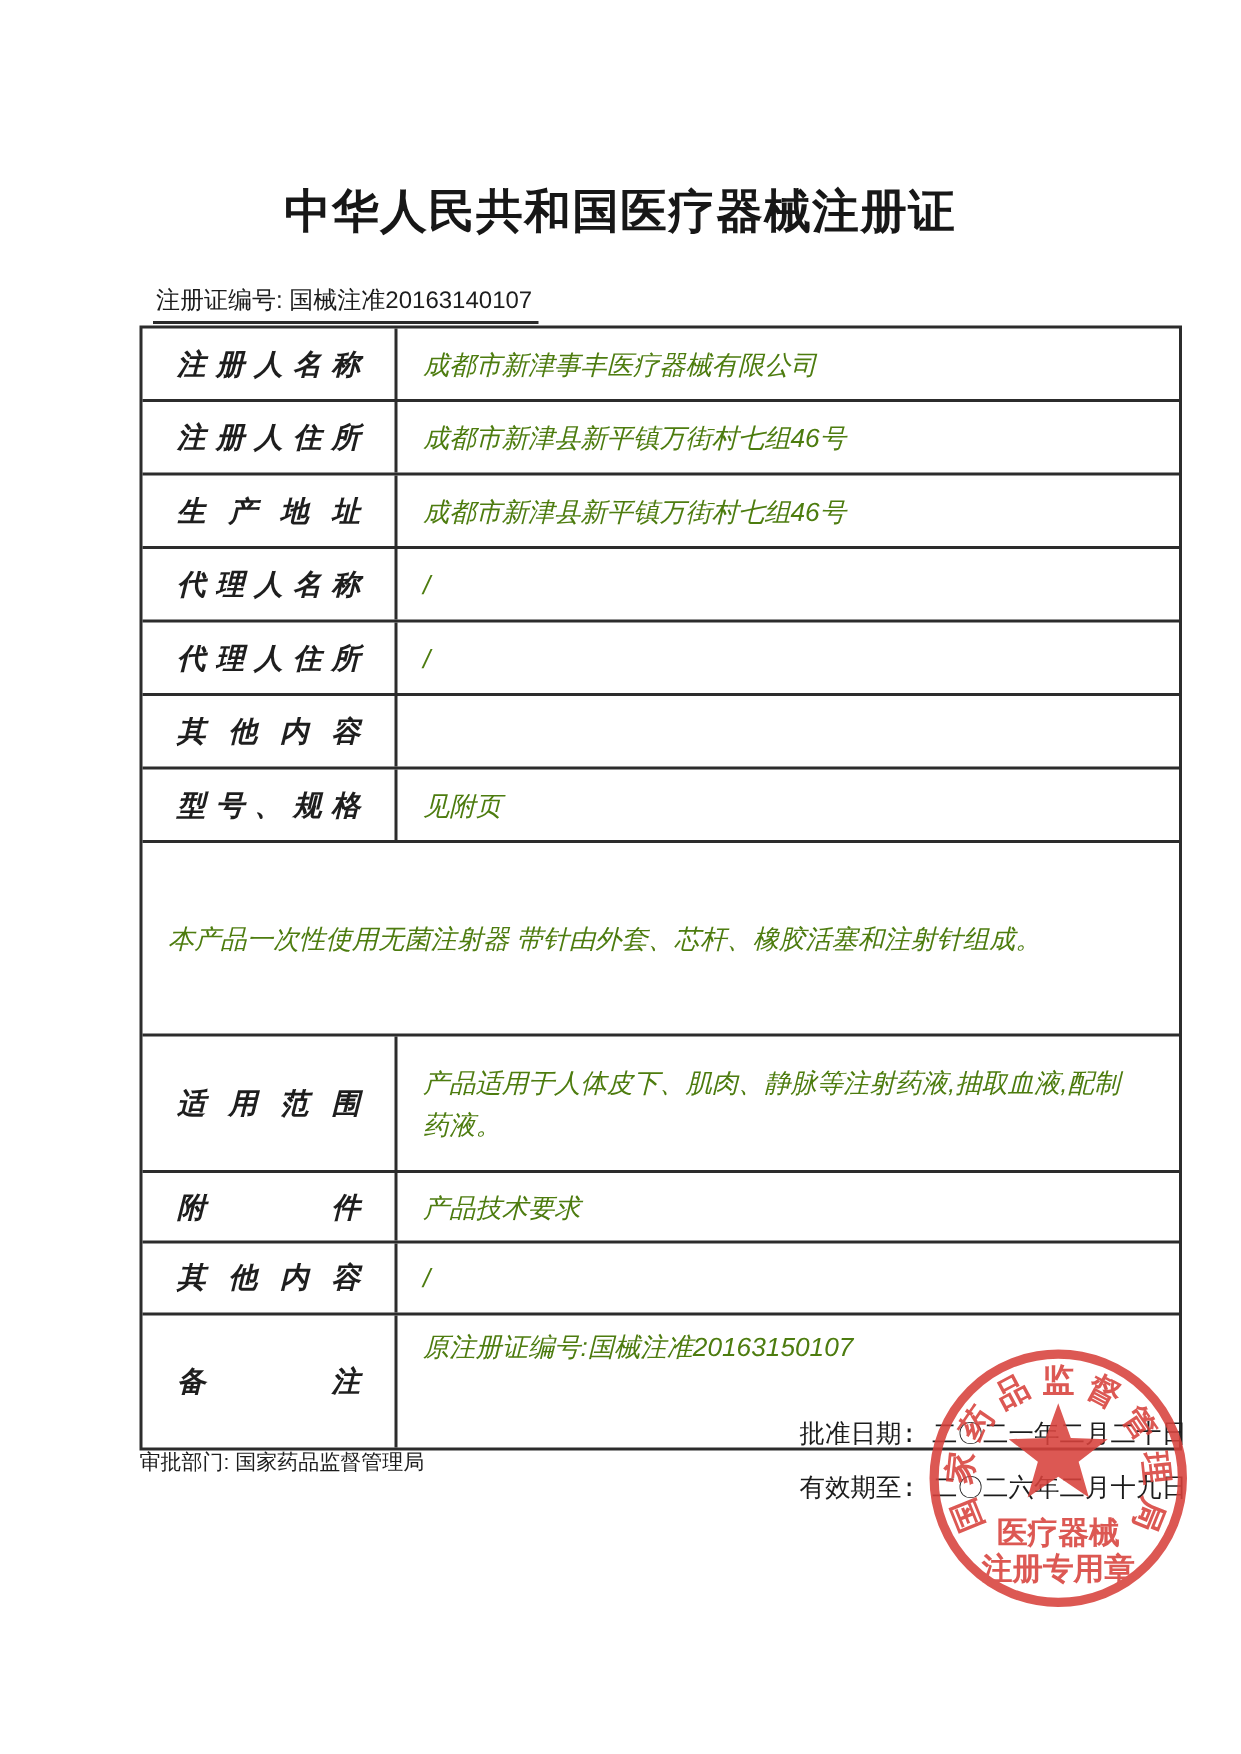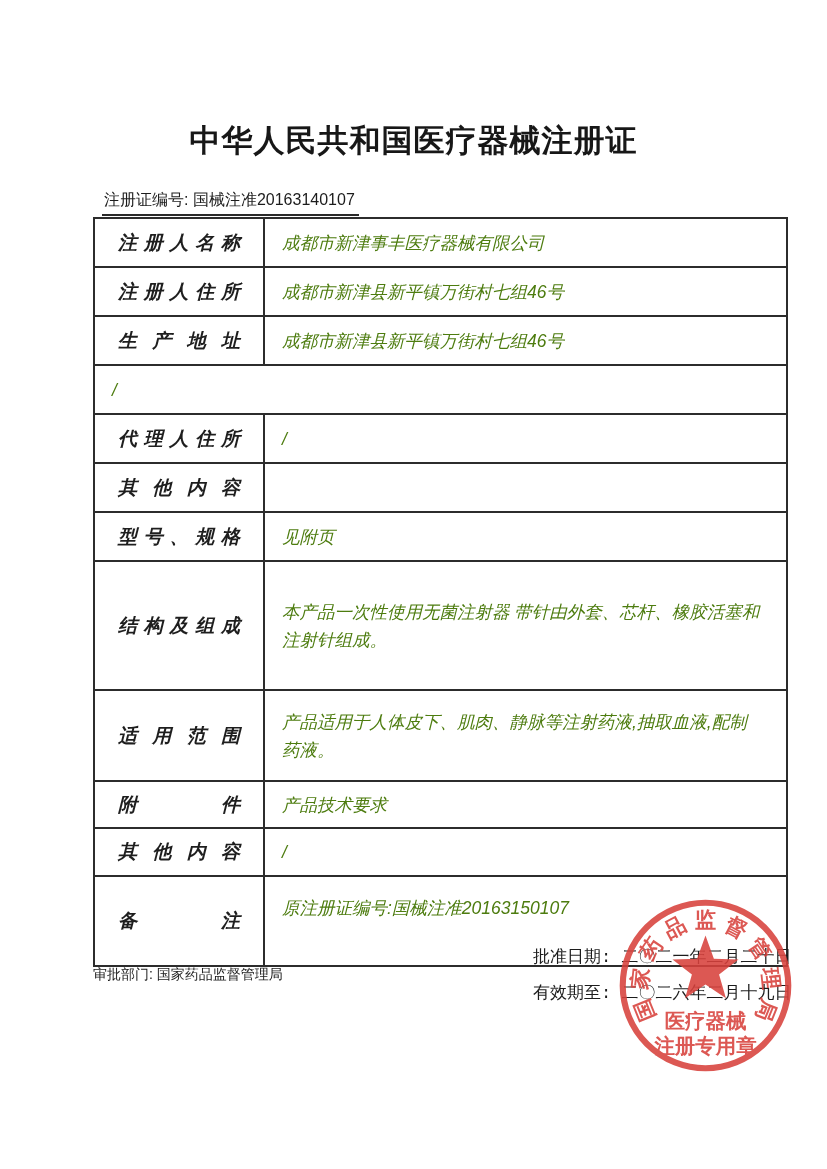--- a/index.html
+++ b/index.html
@@ -45,21 +45,21 @@
     text-align:justify;text-align-last:justify;
   }
   .cell-value{
     flex:1;display:flex;align-items:center;
     padding:0 26px 0 17px;
     font-size:17.5px;color:#4d7c0f;line-height:1.6;
     box-sizing:border-box;
   }
   .h47{height:47px}.h127{height:127px}.h89{height:89px}
   .h45{height:45px}.h46{height:46px}.h86{height:88px}
-  .trow.remark .cell-value{align-items:flex-start;padding-top:17px;border-radius:24px;}
+  .trow.remark .cell-value{align-items:flex-start;padding-top:7px;border-radius:24px;}
   .trow.tall .cell-value{align-items:center;padding-top:0;border-radius:18px;}
   .footer-dept{
     position:absolute;left:93px;top:966px;
     font-size:14px;color:#1c1c1c;
   }
   .footer-dates{
     position:absolute;left:533px;top:949px;
     font-size:17px;color:#1c1c1c;line-height:1;font-family:Liberation Mono, monospace;
   }
   .footer-dates .dline{margin-bottom:19px;white-space:nowrap;}
@@ -97,43 +97,43 @@
         </div>
       <div class="cell-value">成都市新津县新平镇万街村七组46号</div>
     </div>
     <div class="trow h47">
       <div class="cell-label">
           <span>生产地址</span>
         </div>
       <div class="cell-value">成都市新津县新平镇万街村七组46号</div>
     </div>
     <div class="trow h47">
+      <div class="cell-label">
+          <span>代理人名称</span>
+        </div>
       <div class="cell-value">/</div>
     </div>
     <div class="trow h47">
       <div class="cell-label">
           <span>代理人住所</span>
         </div>
       <div class="cell-value">/</div>
     </div>
     <div class="trow h47">
       <div class="cell-label">
           <span>其他内容</span>
         </div>
     </div>
     <div class="trow h47">
       <div class="cell-label">
           <span>型号、规格</span>
         </div>
       <div class="cell-value">见附页</div>
     </div>
     <div class="trow h127 tall">
-      <div class="cell-label">
-          <span>结构及组成</span>
-        </div>
       <div class="cell-value">本产品一次性使用无菌注射器 带针由外套、芯杆、橡胶活塞和注射针组成。</div>
     </div>
     <div class="trow h89 tall">
       <div class="cell-label">
           <span>适用范围</span>
         </div>
       <div class="cell-value">产品适用于人体皮下、肌肉、静脉等注射药液,抽取血液,配制药液。</div>
     </div>
     <div class="trow h45">
       <div class="cell-label">

